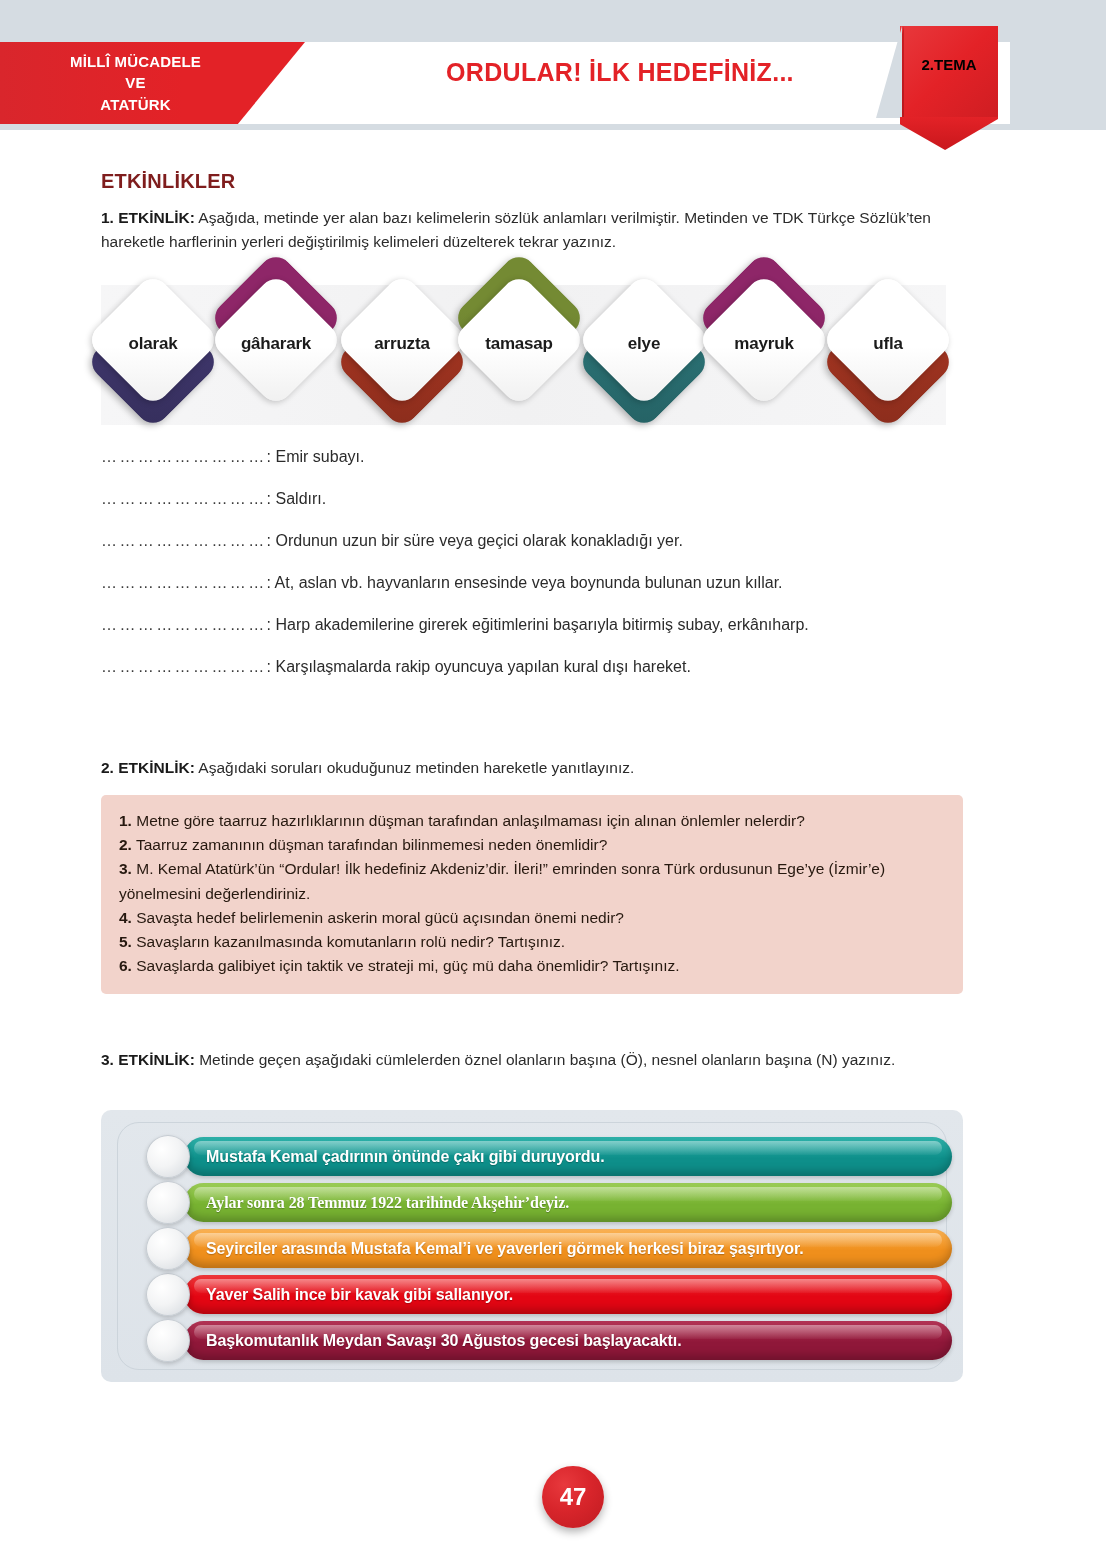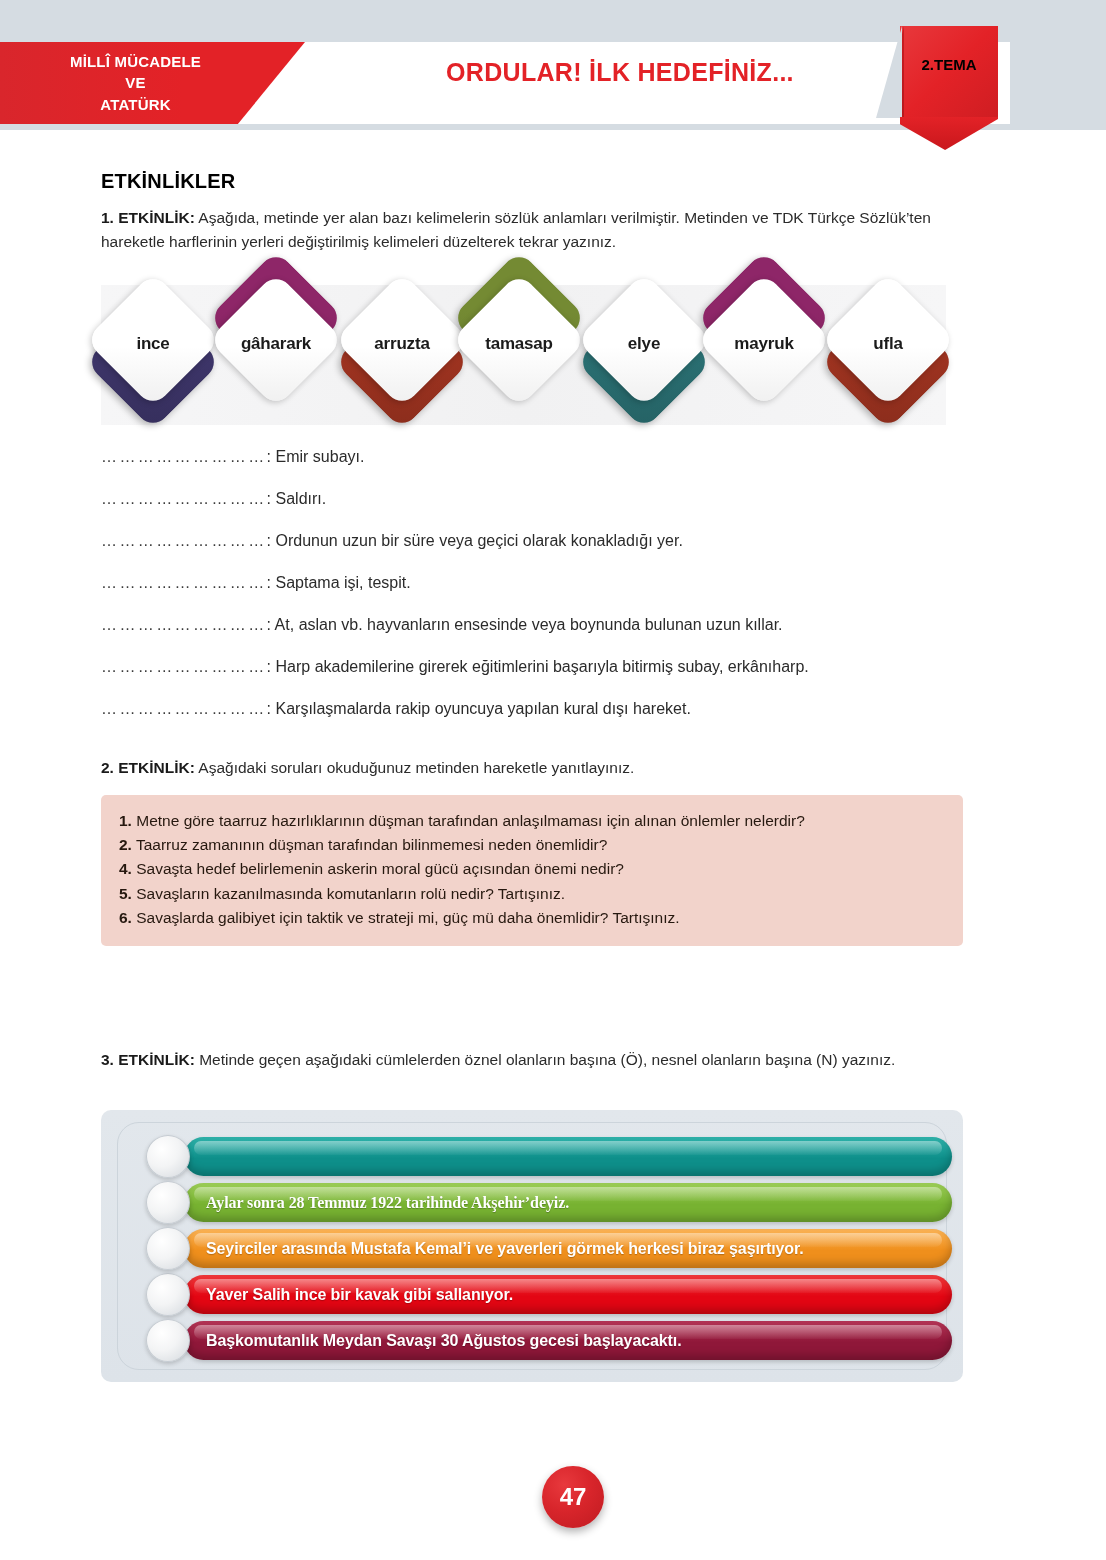--- a/index.html
+++ b/index.html
@@ -115,21 +115,21 @@
     font-size: 15px;
     font-weight: bold;
     z-index: 5;
   }
 
   
   .content { position: absolute; top: 130px; left: 0; width: 1106px; }
 
   .section-heading {
     position: absolute; left: 101px; top: 40px;
-    color: #000000;
+    color: #7f1d1d;
     font-size: 20px;
     font-weight: bold;
     letter-spacing: .2px;
   }
 
   .para {
     position: absolute;
     left: 101px;
     width: 845px;
     font-size: 15.5px;
@@ -324,21 +324,21 @@
 
     <div class="para" style="top:76px;">
       <b>1. ETKİNLİK:</b><span> Aşağıda, metinde yer alan bazı kelimelerin sözlük anlamları verilmiştir. Metinden ve TDK Türkçe Sözlük’ten hareketle harflerinin yerleri değiştirilmiş kelimeleri düzelterek tekrar yazınız.</span>
     </div>
 
     <div class="diamond-strip"></div>
     <div class="diamond-row" id="diamond-row">
         <div class="dia up" style="left: 0px;">
           <div class="back" style="background: linear-gradient(135deg, rgb(61, 53, 105) 0%, rgb(61, 53, 105) 45%, rgba(0, 0, 0, 0.25) 160%) rgb(61, 53, 105);"></div>
           <div class="front"></div>
-          <div class="word">ince</div>
+          <div class="word">olarak</div>
         </div>
         <div class="dia down" style="left: 123px;">
           <div class="back" style="background: linear-gradient(135deg, rgb(142, 38, 104) 0%, rgb(142, 38, 104) 45%, rgba(0, 0, 0, 0.25) 160%) rgb(142, 38, 104);"></div>
           <div class="front"></div>
           <div class="word">gâharark</div>
         </div>
         <div class="dia up" style="left: 249px;">
           <div class="back" style="background: linear-gradient(135deg, rgb(158, 51, 32) 0%, rgb(158, 51, 32) 45%, rgba(0, 0, 0, 0.25) 160%) rgb(158, 51, 32);"></div>
           <div class="front"></div>
           <div class="word">arruzta</div>
@@ -362,47 +362,48 @@
           <div class="back" style="background: linear-gradient(135deg, rgb(158, 51, 32) 0%, rgb(158, 51, 32) 45%, rgba(0, 0, 0, 0.25) 160%) rgb(158, 51, 32);"></div>
           <div class="front"></div>
           <div class="word">ufla</div>
         </div>
       </div>
 
     <div class="defs" id="defs">
         <div class="def-line"><span class="dots">………………………</span><span>: Emir subayı.</span></div>
         <div class="def-line"><span class="dots">………………………</span><span>: Saldırı.</span></div>
         <div class="def-line"><span class="dots">………………………</span><span>: Ordunun uzun bir süre veya geçici olarak konakladığı yer.</span></div>
-        <div class="def-line"><span class="dots">………………………</span><span>: Saptama işi, tespit.</span></div>
         <div class="def-line"><span class="dots">………………………</span><span>: At, aslan vb. hayvanların ensesinde veya boynunda bulunan uzun kıllar.</span></div>
         <div class="def-line"><span class="dots">………………………</span><span>: Harp akademilerine girerek eğitimlerini başarıyla bitirmiş subay, erkânıharp.</span></div>
         <div class="def-line"><span class="dots">………………………</span><span>: Karşılaşmalarda rakip oyuncuya yapılan kural dışı hareket.</span></div>
       </div>
 
     <div class="para" style="top:626px;">
       <b>2. ETKİNLİK:</b><span> Aşağıdaki soruları okuduğunuz metinden hareketle yanıtlayınız.</span>
     </div>
 
     <div class="qbox" id="qbox">
         <div class="qline"><b>1.</b><span> Metne göre taarruz hazırlıklarının düşman tarafından anlaşılmaması için alınan önlemler nelerdir?</span></div>
         <div class="qline"><b>2.</b><span> Taarruz zamanının düşman tarafından bilinmemesi neden önemlidir?</span></div>
+        <div class="qline"><b>3.</b><span> M. Kemal Atatürk’ün “Ordular! İlk hedefiniz Akdeniz’dir. İleri!” emrinden sonra Türk ordusunun Ege’ye (İzmir’e) yönelmesini değerlendiriniz.</span></div>
         <div class="qline"><b>4.</b><span> Savaşta hedef belirlemenin askerin moral gücü açısından önemi nedir?</span></div>
         <div class="qline"><b>5.</b><span> Savaşların kazanılmasında komutanların rolü nedir? Tartışınız.</span></div>
         <div class="qline"><b>6.</b><span> Savaşlarda galibiyet için taktik ve strateji mi, güç mü daha önemlidir? Tartışınız.</span></div>
       </div>
 
     <div class="para" style="top:918px;">
       <b>3. ETKİNLİK:</b><span> Metinde geçen aşağıdaki cümlelerden öznel olanların başına (Ö), nesnel olanların başına (N) yazınız.</span>
     </div>
 
     <div class="pill-panel">
       <div class="pill-inner" id="pill-inner">
           <div class="pill" style="top: 14px;">
             <div class="bar" style="background: linear-gradient(rgb(47, 179, 171) 0%, rgb(14, 143, 138) 55%, rgb(14, 143, 138) 100%);"></div>
             <div class="knob"></div>
+            <div class="ptext">Mustafa Kemal çadırının önünde çakı gibi duruyordu.</div>
           </div>
           <div class="pill" style="top: 60px; font-family: Liberation Serif, serif;">
             <div class="bar" style="background: linear-gradient(rgb(157, 207, 87) 0%, rgb(119, 178, 49) 55%, rgb(119, 178, 49) 100%);"></div>
             <div class="knob"></div>
             <div class="ptext">Aylar sonra 28 Temmuz 1922 tarihinde Akşehir’deyiz.</div>
           </div>
           <div class="pill" style="top: 152px;">
             <div class="bar" style="background: linear-gradient(rgb(240, 57, 59) 0%, rgb(227, 6, 19) 55%, rgb(227, 6, 19) 100%);"></div>
             <div class="knob"></div>
             <div class="ptext">Yaver Salih ince bir kavak gibi sallanıyor.</div>

